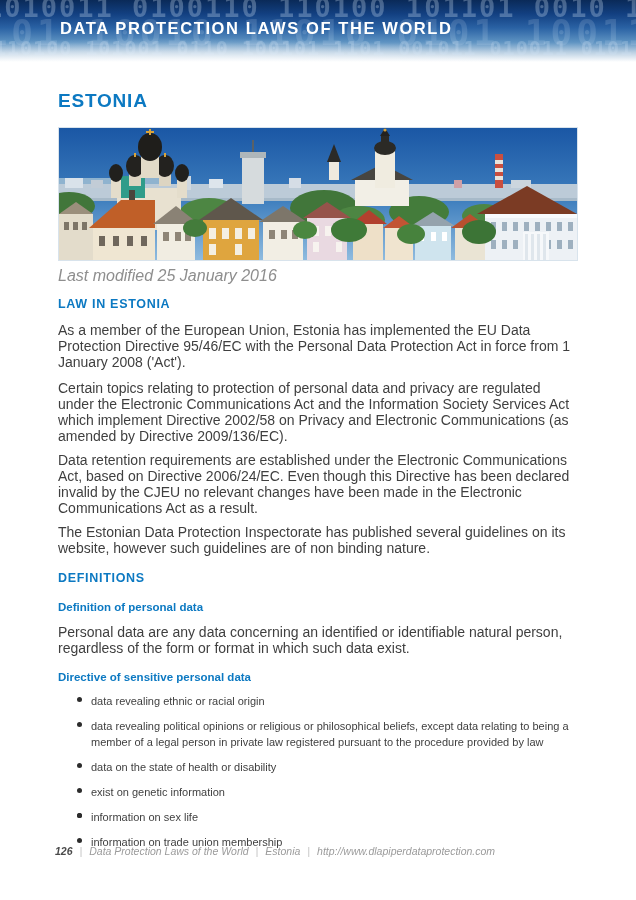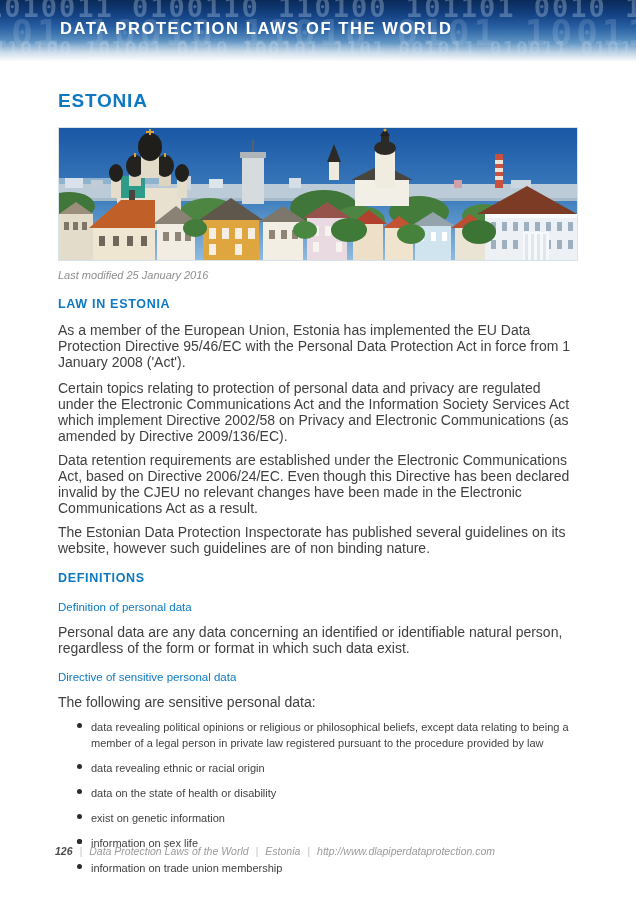--- a/index.html
+++ b/index.html
@@ -34,27 +34,27 @@
   .content{padding:0 58px;}
   h1.country{
     margin:28px 0 0;color:#0c79c2;font-size:19px;font-weight:bold;letter-spacing:.8px;
   }
   .photo{
     margin-top:15px;width:518px;height:132px;border:1px solid #d8e3ec;
     line-height:0;background:#dfeaf2;
   }
   .photo svg{display:block;}
   .last-modified{
-    margin-top:8px;font-size:11px;font-style:italic;color:#8e8e8e;line-height:13px;
+    margin-top:8px;font-size:16px;font-style:italic;color:#8e8e8e;line-height:13px;
   }
   h2.section{
     margin:15px 0 0;color:#0c79c2;font-size:12.5px;font-weight:bold;letter-spacing:.7px;line-height:15px;
   }
   h3.sub{
-    margin:14px 0 0;color:#0c79c2;font-size:11.5px;font-weight:normal;line-height:14px;
+    margin:14px 0 0;color:#0c79c2;font-size:11.5px;font-weight:bold;line-height:14px;
   }
   p.body{
     margin:10px 0 0;font-size:14px;color:#3f3f3f;line-height:16px;max-width:518px;
   }
   p.tight{margin-top:8px;}
   ul.sensitive{list-style:none;margin:5px 0 0;padding:0;max-width:518px;}
   ul.sensitive li{
     position:relative;padding-left:33px;margin-top:9px;
     font-size:11px;color:#3f3f3f;line-height:16px;
   }
@@ -247,25 +247,24 @@
     <p class="body">Certain topics relating to protection of personal data and privacy are regulated under the Electronic Communications Act and the Information Society Services Act which implement Directive 2002/58 on Privacy and Electronic Communications (as amended by Directive 2009/136/EC).</p>
     <p class="body tight">Data retention requirements are established under the Electronic Communications Act, based on Directive 2006/24/EC. Even though this Directive has been declared invalid by the CJEU no relevant changes have been made in the Electronic Communications Act as a result.</p>
     <p class="body tight">The Estonian Data Protection Inspectorate has published several guidelines on its website, however such guidelines are of non binding nature.</p>
 
     <h2 class="section">DEFINITIONS</h2>
 
     <h3 class="sub">Definition of personal data</h3>
     <p class="body">Personal data are any data concerning an identified or identifiable natural person, regardless of the form or format in which such data exist.</p>
 
     <h3 class="sub">Directive of sensitive personal data</h3>
-    <p class="body">The following are sensitive personal data:</p>
 
     <ul class="sensitive">
+      <li><span class="dot"></span><span>data revealing ethnic or racial origin</span></li>
       <li><span class="dot"></span><span>data revealing political opinions or religious or philosophical beliefs, except data relating to being a member of a legal person in private law registered pursuant to the procedure provided by law</span></li>
-      <li><span class="dot"></span><span>data revealing ethnic or racial origin</span></li>
       <li><span class="dot"></span><span>data on the state of health or disability</span></li>
       <li><span class="dot"></span><span>exist on genetic information</span></li>
       <li><span class="dot"></span></li>
       <li><span class="dot"></span><span>information on sex life</span></li>
       <li><span class="dot"></span><span>information on trade union membership</span></li>
     </ul>
 
   </div>
 
   <div class="footer">

